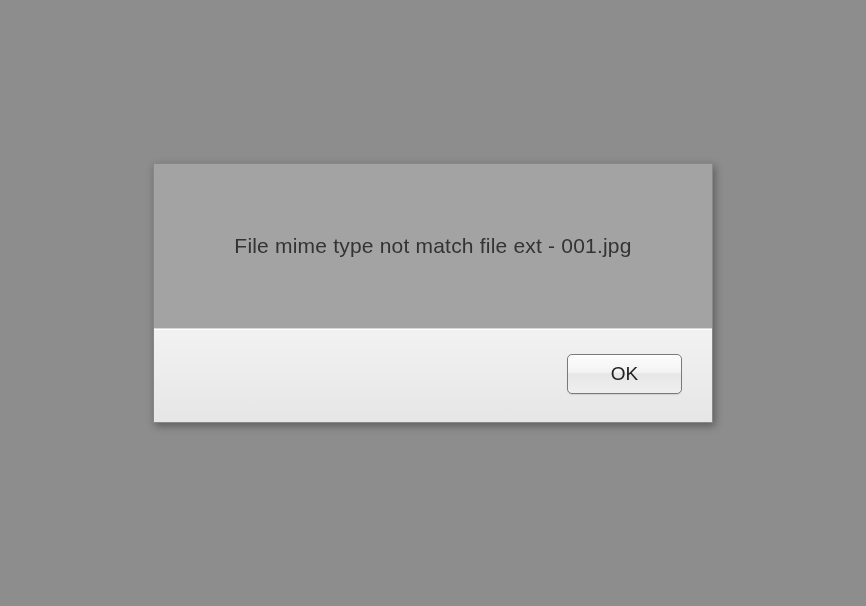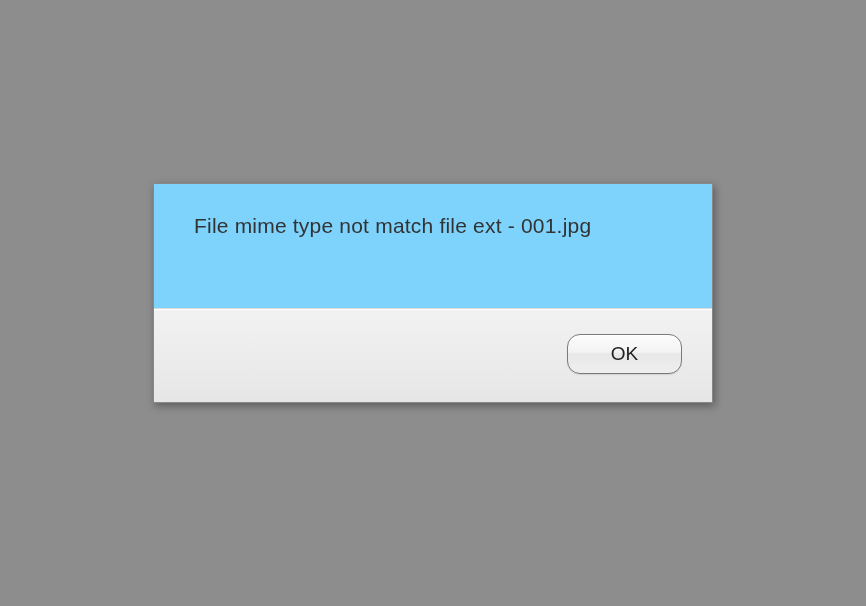--- a/index.html
+++ b/index.html
@@ -19,43 +19,44 @@
     }
     .dialog {
       width: 560px;
       background: #f5f5f5;
       border: 1px solid #888;
       box-shadow: 2px 3px 8px rgba(0,0,0,0.35);
       position: relative;
       top: -10px;
     }
     .dialog-content {
-      background: #7dd3fc;
-      padding: 30px 40px 70px 40px;
+      background: #a3a3a3;
+      padding: 70px 40px 70px 40px;
+      text-align: center;
       border-bottom: 1px solid #d8d8d8;
     }
     .dialog-message {
       font-size: 21px;
       color: #333;
       font-weight: 400;
       letter-spacing: 0.2px;
     }
     .dialog-footer {
       background: linear-gradient(to bottom, #f2f2f2, #e6e6e6);
       padding: 24px 30px 28px 30px;
       display: flex;
       justify-content: flex-end;
       border-top: 1px solid #fff;
     }
     .ok-button {
       width: 115px;
       height: 40px;
       background: linear-gradient(to bottom, #fdfdfd 0%, #f3f3f3 45%, #e7e7e7 50%, #efefef 100%);
       border: 1px solid #7a7a7a;
-      border-radius: 13px;
+      border-radius: 5px;
       font-size: 19px;
       color: #222;
       cursor: pointer;
       box-shadow: inset 0 1px 0 rgba(255,255,255,0.8), 0 1px 1px rgba(0,0,0,0.1);
       font-family: Arial, Helvetica, sans-serif;
     }
   </style>
 </head>
 <body>
 

